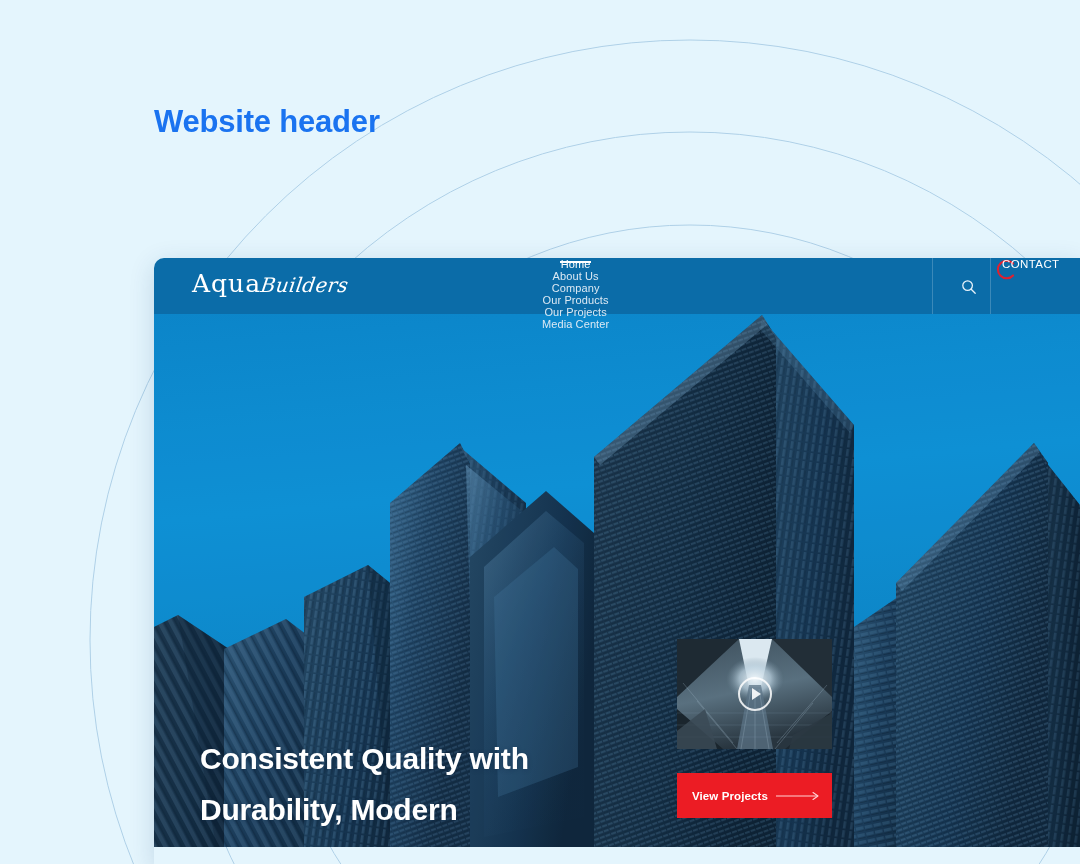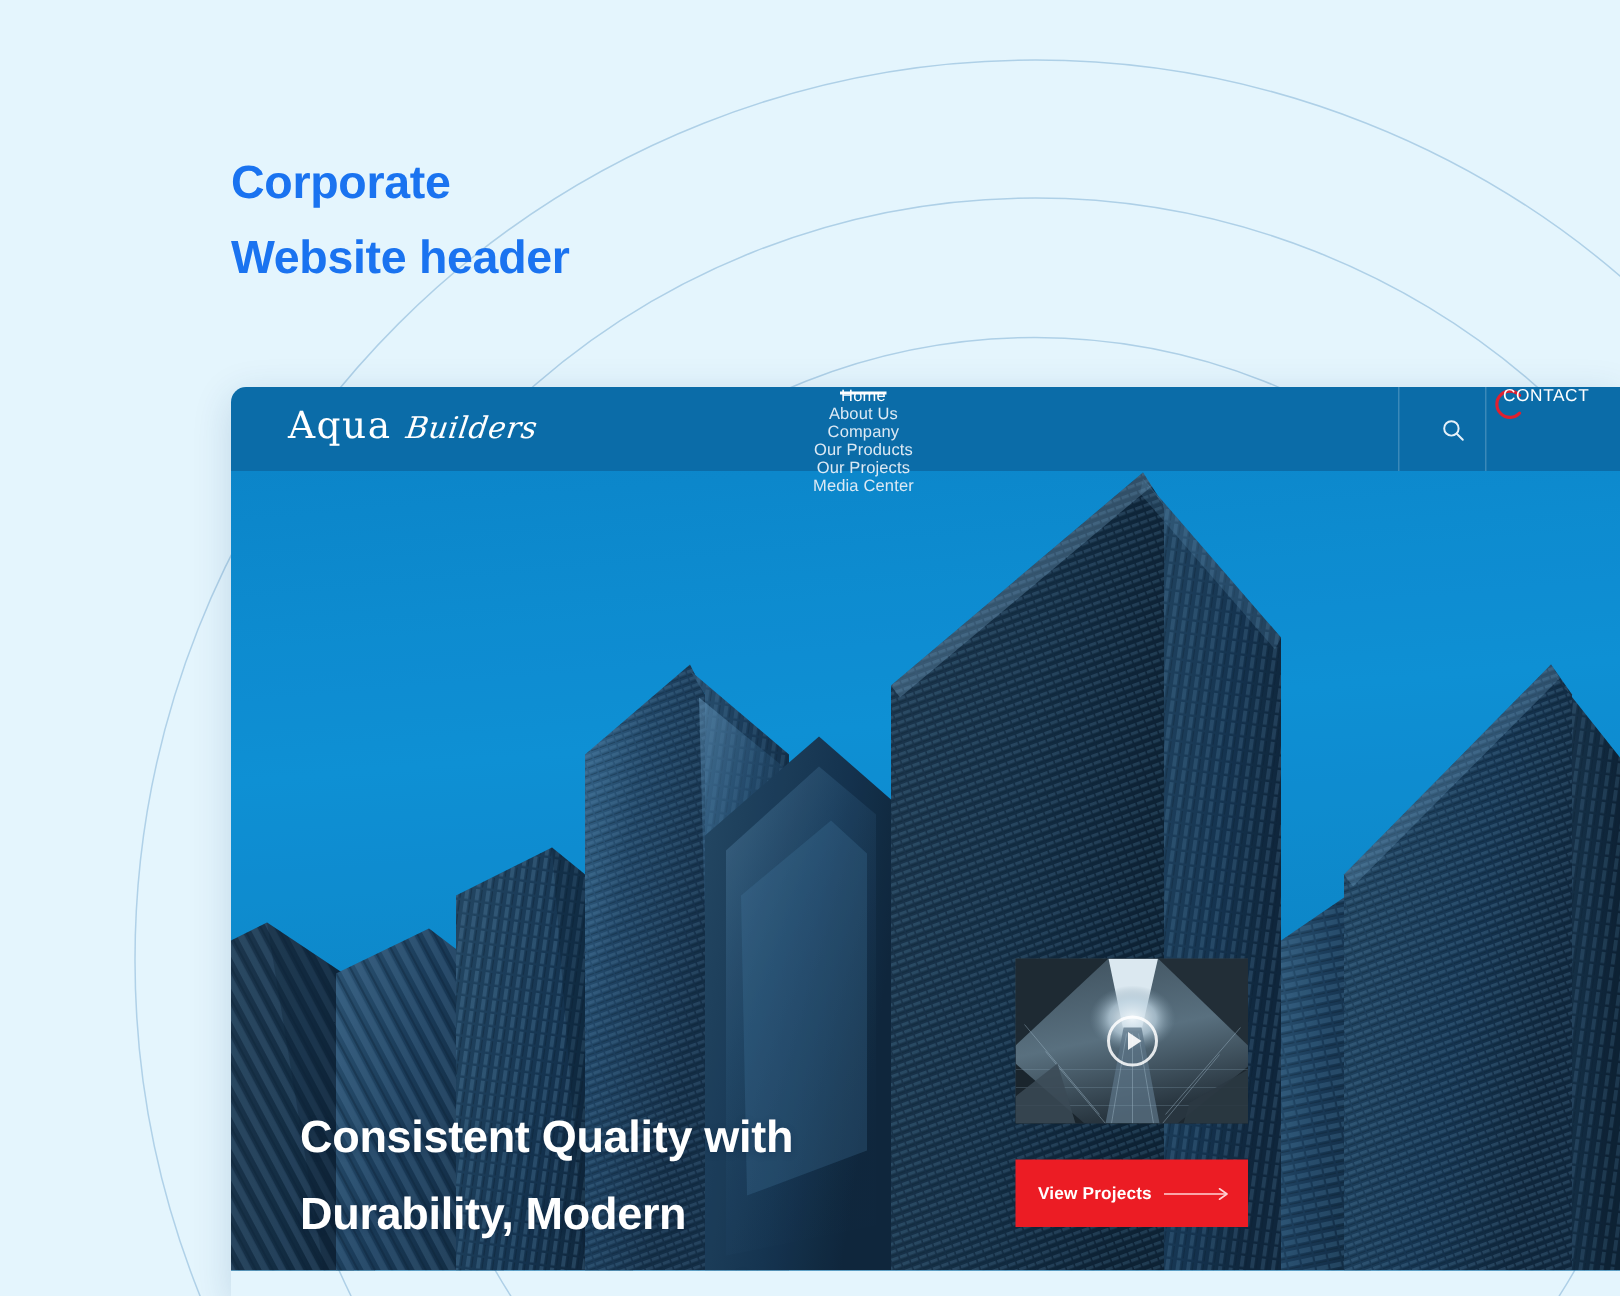--- a/index.html
+++ b/index.html
@@ -66,21 +66,20 @@
     align-items: center;
     z-index: 6;
   }
 
   #brand {
     position: absolute;
     left: 38px;
     top: 13px;
     display: flex;
     align-items: baseline;
-    gap: 10px;
     user-select: none;
   }
   #brand .brand-main {
     font-family: "DejaVu Serif", serif;
     font-size: 25px;
     color: #ffffff;
     letter-spacing: 1px;
     font-weight: 300;
     line-height: 1;
   }
@@ -269,21 +268,20 @@
 
 <svg id="bg-arcs" viewBox="0 0 1080 864" width="1080" height="864">
   <g fill="none" stroke="#9dc4e0" stroke-width="1" opacity="0.75">
     <circle cx="690" cy="640" r="600"></circle>
     <circle cx="690" cy="640" r="508"></circle>
     <circle cx="690" cy="640" r="415"></circle>
   </g>
 </svg>
 
 <div id="caption">
-  <span class="cap-line">Corporate</span>
   <span class="cap-line">Website header</span>
 </div>
 
 <div id="site-mock">
 
   <div id="navbar">
 
     <div id="brand">
       <span class="brand-main">Aqua</span>
       <span class="brand-script">Builders</span>

